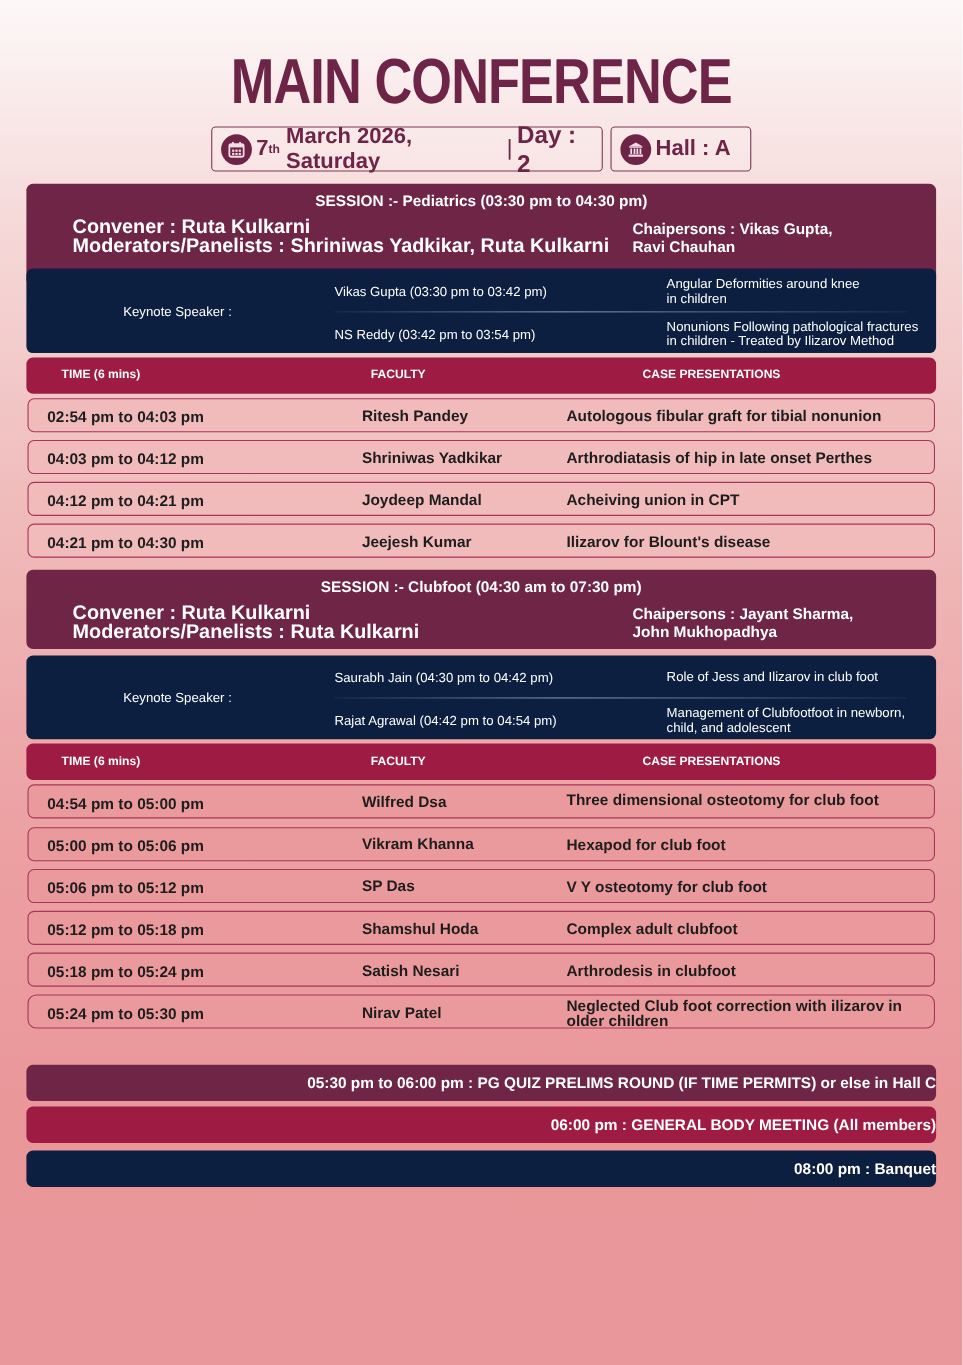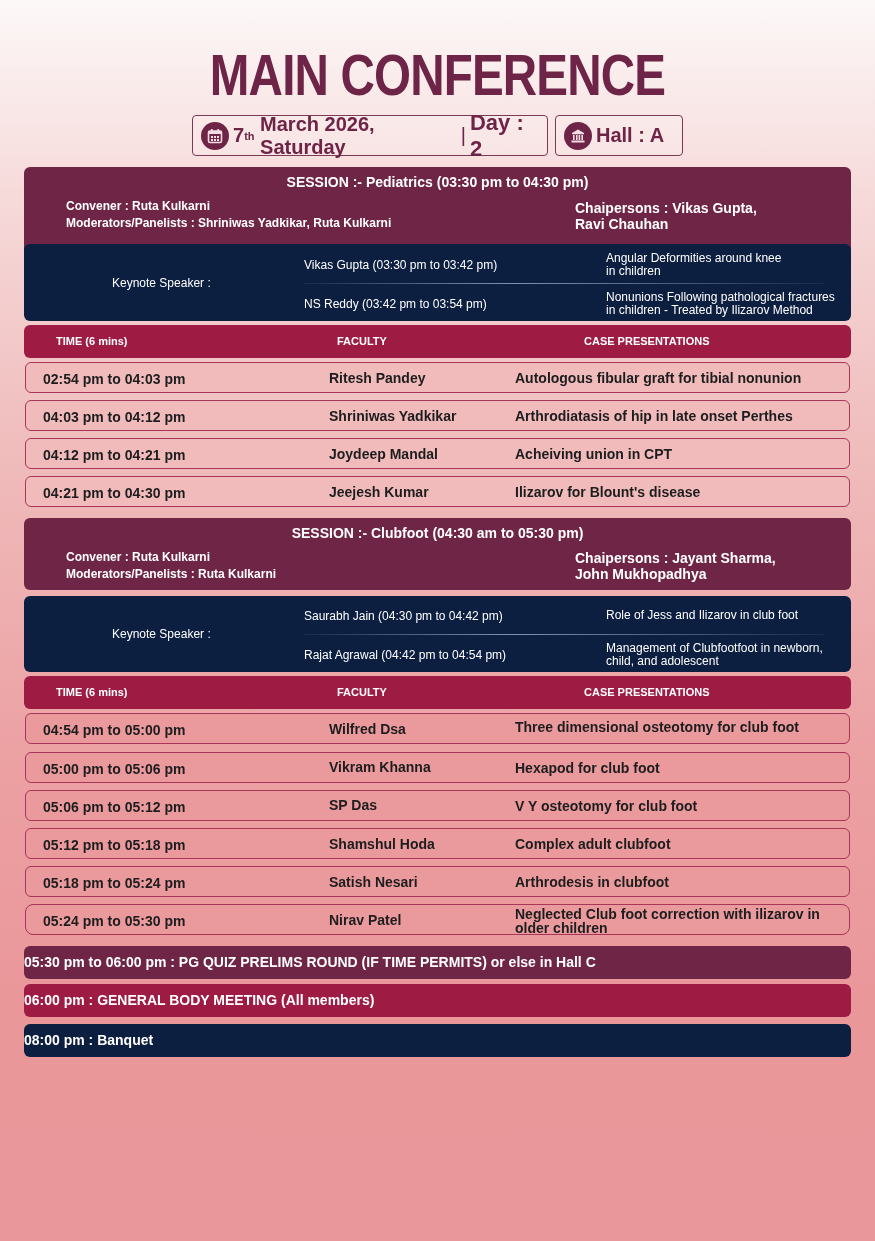--- a/index.html
+++ b/index.html
@@ -40,21 +40,21 @@
     .box {
       position: absolute; left: 24px; width: 827px; border-radius: 6px;
       color: #fff;
     }
     .session { background: #6f2545; }
     .session .sh {
       position: absolute; left: 0; right: 0; top: 7px; text-align: center;
       font-weight: 700; font-size: 14px;
     }
     .session .left {
-      position: absolute; left: 42px; top: 31px; font-weight: 700; font-size: 12px; line-height: 17px;
+      position: absolute; left: 42px; top: 31px; font-weight: 700; font-size: 18px; line-height: 17px;
     }
     .session .right {
       position: absolute; left: 551px; top: 33px; font-weight: 700; font-size: 14px; line-height: 16px;
     }
     .keynote { background: #0d1f40; }
     .keynote .kl {
       position: absolute; left: 88px; font-size: 12px; font-weight: 400;
     }
     .keynote .ks {
       position: absolute; left: 280px; font-size: 12px;
@@ -72,21 +72,21 @@
       position: absolute; left: 25px; width: 825px; height: 31px;
       border: 1.3px solid #a8355a; border-radius: 6px;
       color: #1d1d1d; font-size: 14px; font-weight: 700;
     }
     .row span { position: absolute; }
     .row .t { left: 17px; top: 8px; }
     .row .f { left: 303px; top: 7px; }
     .row .c { left: 489px; top: 8px; line-height: 14px; width: 310px; }
     .t1 .row { background: #f1bbbc; }
     .t2 .row { background: #ea9a9d; }
-    .bar { height: 33px; text-align: left; font-size: 14px; font-weight: 700; line-height: 33px; }
+    .bar { height: 33px; text-align: right; font-size: 14px; font-weight: 700; line-height: 33px; margin-top: 22px; }
     .bar.quiz { background: #6f2545; }
     .bar.gbm { background: #9e1c44; }
     .bar.banq { background: #0d1f40; }
   </style>
 </head>
 <body>
 
 <div class="title">MAIN CONFERENCE</div>
 
 <div class="chip" style="left:192px; width:356px;">
@@ -174,21 +174,21 @@
     <span class="c">Acheiving union in CPT</span>
   </div>
   <div class="row" style="top:476px;">
     <span class="t">04:21 pm to 04:30 pm</span>
     <span class="f">Jeejesh Kumar</span>
     <span class="c">Ilizarov for Blount's disease</span>
   </div>
 </div>
 
 <div class="box session" style="top:518px; height:72px;">
-  <div class="sh">SESSION :- Clubfoot (04:30 am to 05:30 pm)</div>
+  <div class="sh">SESSION :- Clubfoot (04:30 am to 07:30 pm)</div>
   <div class="left">
     <div>Convener : Ruta Kulkarni</div>
     <div>Moderators/Panelists : Ruta Kulkarni</div>
   </div>
   <div class="right" style="top:32px;">
     <div>Chaipersons : Jayant Sharma,</div>
     <div>John Mukhopadhya</div>
   </div>
 </div>
 

